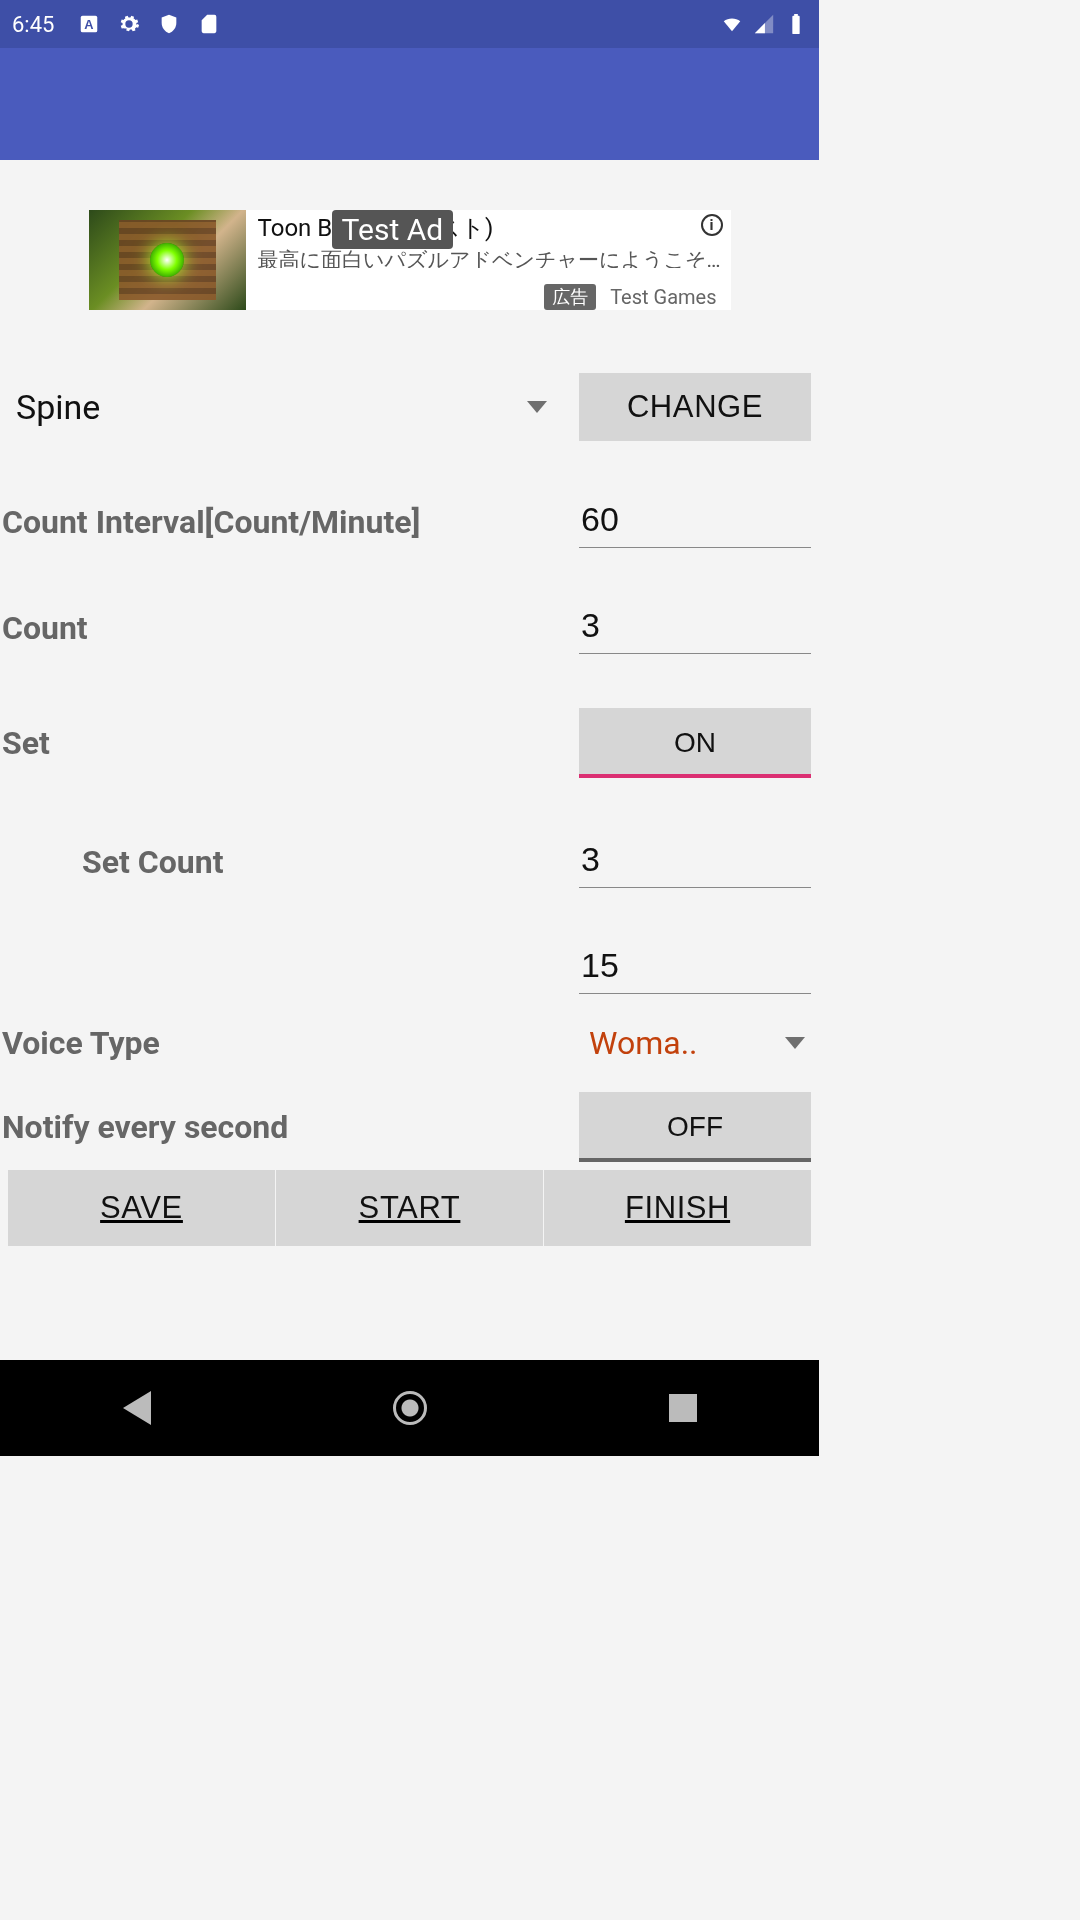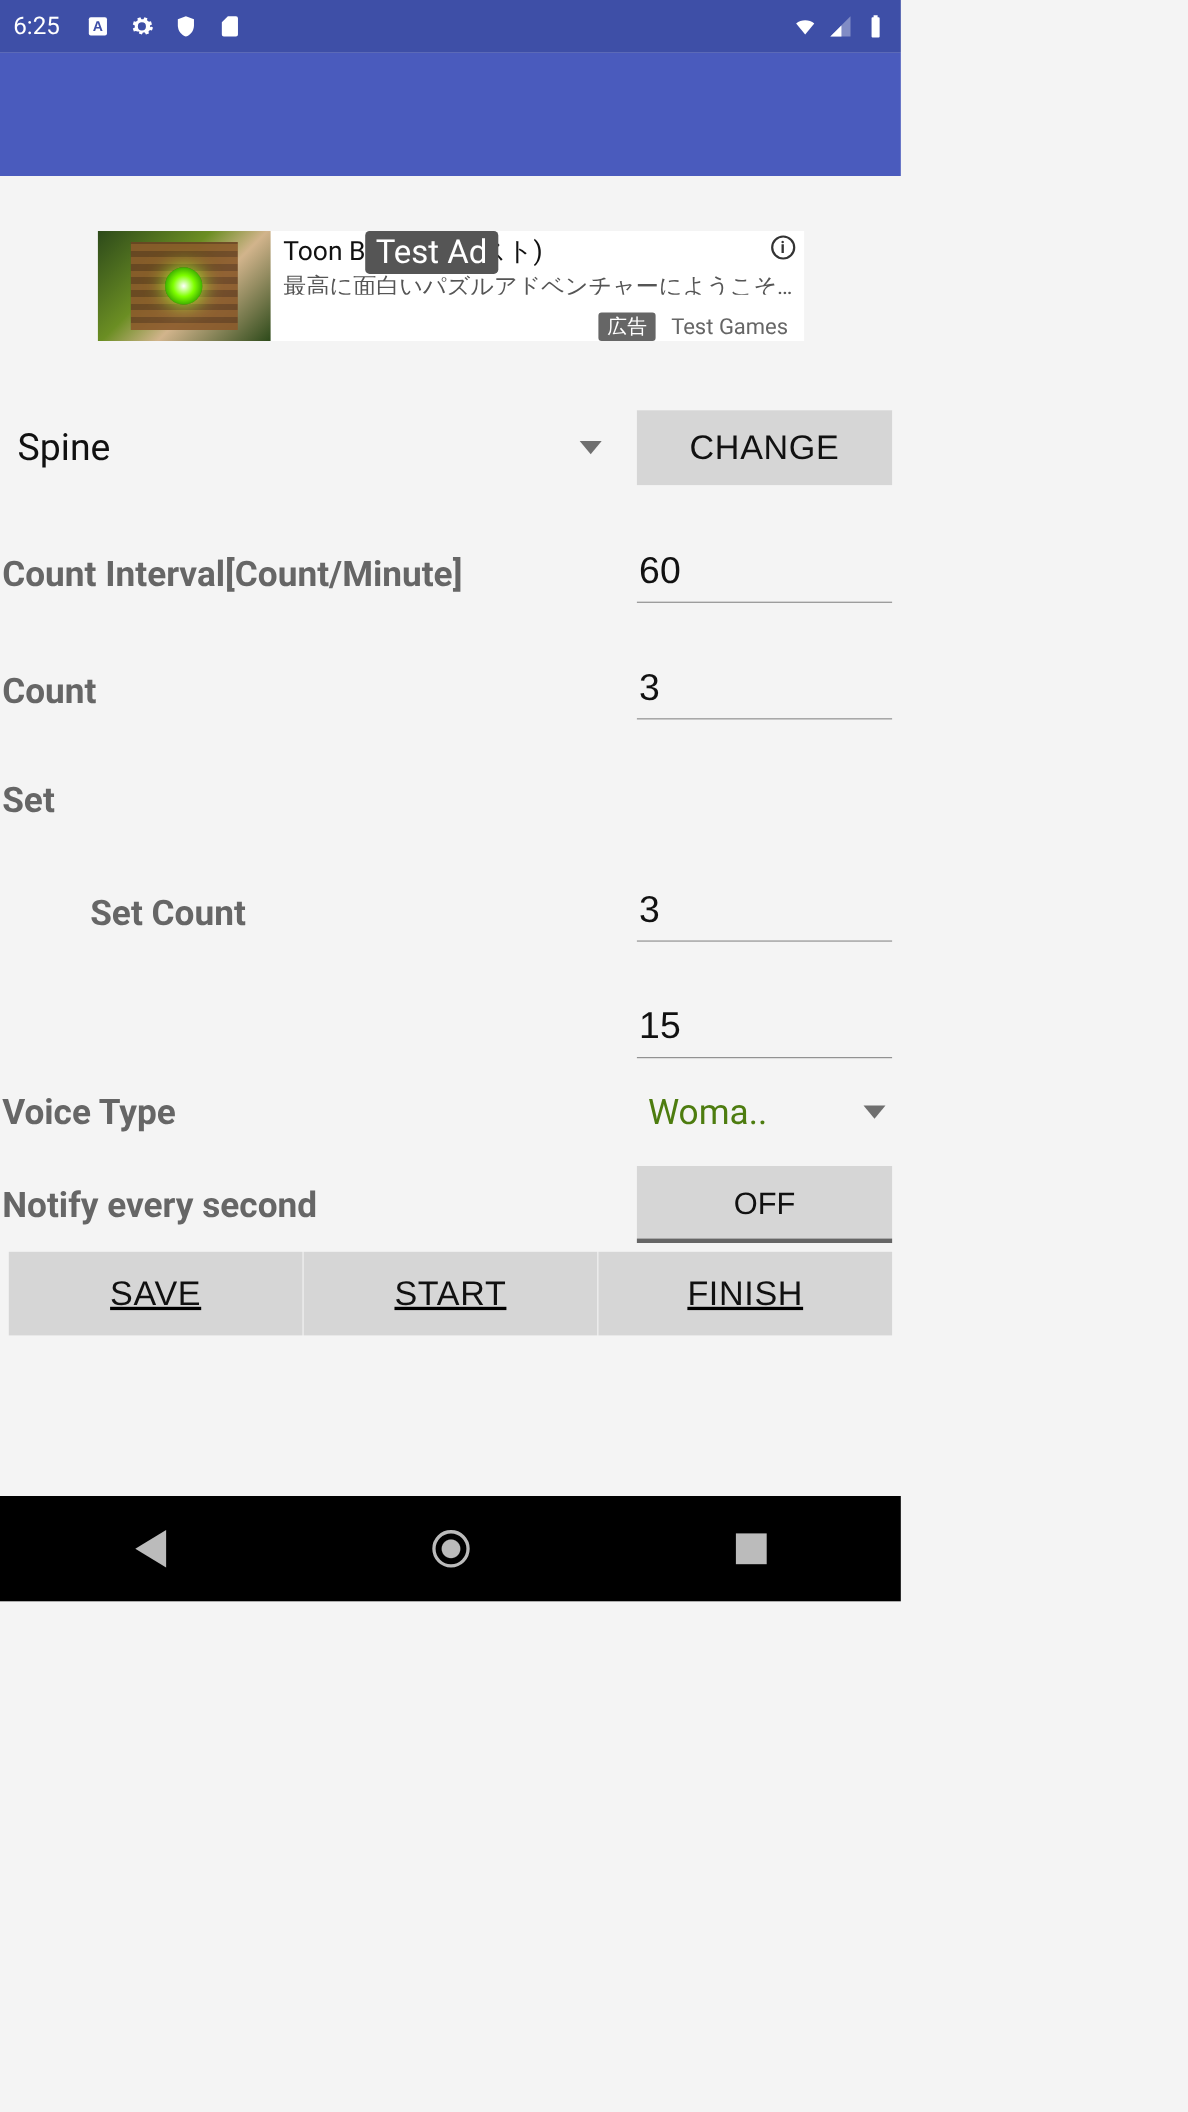--- a/index.html
+++ b/index.html
@@ -50,21 +50,21 @@
   .label { font-size:32px; color:#666; padding-left:2px;font-weight:bold; }
   .label.ind { padding-left: 82px; }
 
   .field-col { margin-left:auto; width:232px; }
   .input-underline { width:100%; border:none; border-bottom:1.5px solid #888; background:transparent; font-size:34px; padding: 4px 2px 8px 2px; outline:none; color:#111; }
 
   .toggle-btn { width:232px; height:70px; background:#d6d6d6; border:none; font-size:28px; font-weight:500; color:#111; position:relative; }
   .toggle-btn.on::after { content:""; position:absolute; left:0; right:0; bottom:0; height:4px; background:#db2f72; }
   .toggle-btn.off::after { content:""; position:absolute; left:0; right:0; bottom:0; height:4px; background:#666; }
 
-  .voice-spinner { width:232px; display:flex; align-items:center; font-size:32px; color:#4d7c0f; padding: 0 6px 0 10px; }
+  .voice-spinner { width:232px; display:flex; align-items:center; font-size:32px; color:#c2410c; padding: 0 6px 0 10px; }
   .voice-spinner .txt { flex:1; white-space:nowrap; overflow:hidden; text-overflow:clip; }
 
   .gap-s { height: 54px; }
   .gap-m { height: 58px; }
   .gap-xs { height: 30px; }
 
   .bottom-row { display:flex; gap:1px; padding: 0 8px; margin-top: 8px; text-decoration: underline; }
   .bottom-row .btn { flex:1; height:76px; }
 
   
@@ -74,21 +74,21 @@
   .circ-home { width:34px; height:34px; border:3px solid #bbb; border-radius:50%; background: radial-gradient(circle,#bbb 0 8px, transparent 9px); }
   .sq-recent { width:28px; height:28px; background:#bbb; }
 </style>
 </head>
 <body>
 
 <div class="root">
 
   <div class="status-bar">
     <div class="status-left">
-      <span class="status-time">6:25</span>
+      <span class="status-time">6:45</span>
       <span class="sb-icon">
           <svg viewBox="0 0 24 24">
             <rect x="3" y="3" width="18" height="18" rx="2" fill="#fff"></rect>
             <text x="12" y="17" text-anchor="middle" font-size="14" fill="#3e4fa7" font-family="Arial" font-weight="bold">A</text>
           </svg>
         </span>
       <span class="sb-icon">
           <svg viewBox="0 0 24 24">
             <path d="M12 8a4 4 0 100 8 4 4 0 000-8zm9 4l2 1-1 3-2-.5a8 8 0 01-1.5 1.5l.5 2-3 1-1-2a8 8 0 01-2 0l-1 2-3-1 .5-2A8 8 0 016 16.5L4 17l-1-3 2-1a8 8 0 010-2l-2-1 1-3 2 .5A8 8 0 018 6l-.5-2 3-1 1 2a8 8 0 012 0l1-2 3 1-.5 2A8 8 0 0119 7.5l2-.5 1 3-2 1a8 8 0 010 2z"></path>
           </svg>
@@ -167,20 +167,21 @@
 
       <div class="row">
         <span class="label">Count</span>
         <div class="field-col"><input class="input-underline" value="3" style=""></div>
       </div>
 
       <div class="gap-s"></div>
 
       <div class="row">
         <span class="label">Set</span>
+        <div class="field-col"><button class="toggle-btn on">ON</button></div>
       </div>
 
       <div class="gap-m"></div>
 
       <div class="row">
         <span class="label ind">Set Count</span>
         <div class="field-col"><input class="input-underline" value="3" style=""></div>
       </div>
 
       <div class="gap-s"></div>

